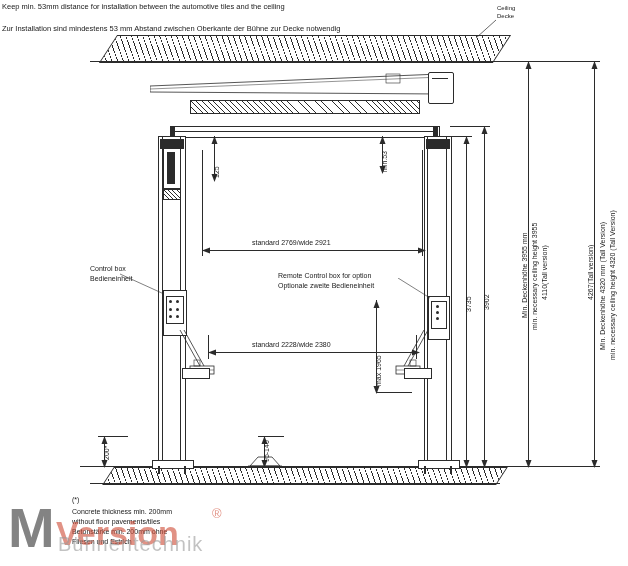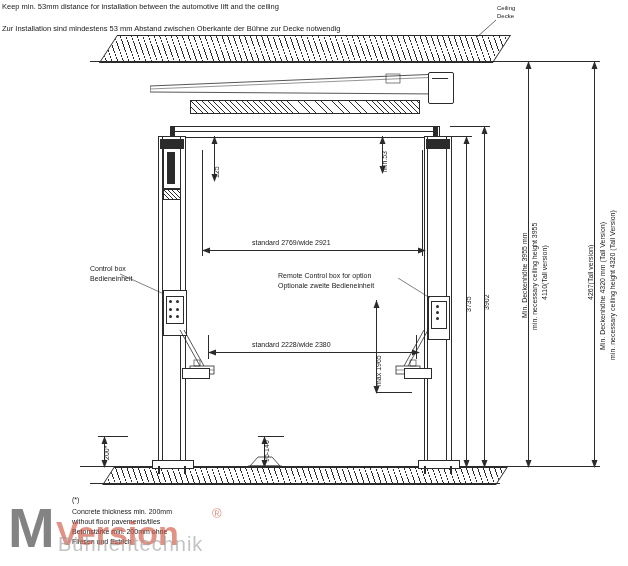--- a/index.html
+++ b/index.html
@@ -22,21 +22,21 @@
   .box{border:1px solid #2b2b2b;background:#fff;}
   .solidbar{background:#2b2b2b;}
   .dim{border:0;border-top:1px solid #2b2b2b;}
   .dimv{border:0;border-left:1px solid #2b2b2b;}
   svg{display:block;}
   .wm{position:absolute;pointer-events:none;}
 </style>
 </head>
 <body>
 
-<div class="abs txt" style="left:2px;top:2px;font-size:7.5px;">Keep min. 53mm distance for installation between the automotive lift and the ceiling</div>
+<div class="abs txt" style="left:2px;top:2px;font-size:7.5px;">Keep min. 53mm distance for installation between the automotive tiles and the ceiling</div>
 <div class="abs txt" style="left:2px;top:24px;font-size:7.5px;">Zur Installation sind mindestens 53 mm Abstand zwischen Oberkante der Bühne zur Decke notwendig</div>
 
 <div class="abs txt" style="left:497px;top:5px;font-size:6px;">Ceiling</div>
 <div class="abs txt" style="left:497px;top:13px;font-size:6px;">Decke</div>
 
 <svg class="abs" style="left:470px;top:18px;" width="40" height="22">
   <line x1="26" y1="2" x2="6" y2="20" stroke="#2b2b2b" stroke-width="0.7"></line>
 </svg>
 
 <div class="abs hatch" style="left:108px;top:35px;width:392px;height:26px;transform:skewX(-33deg);"></div>

